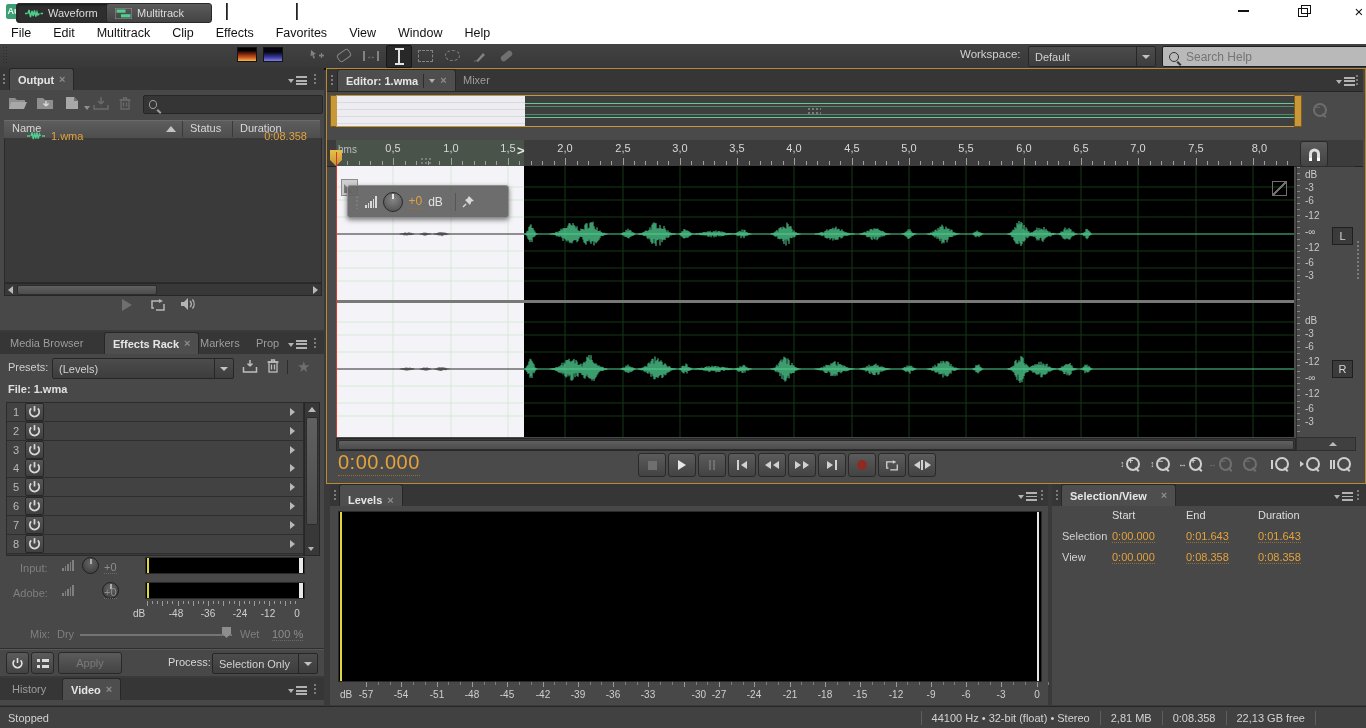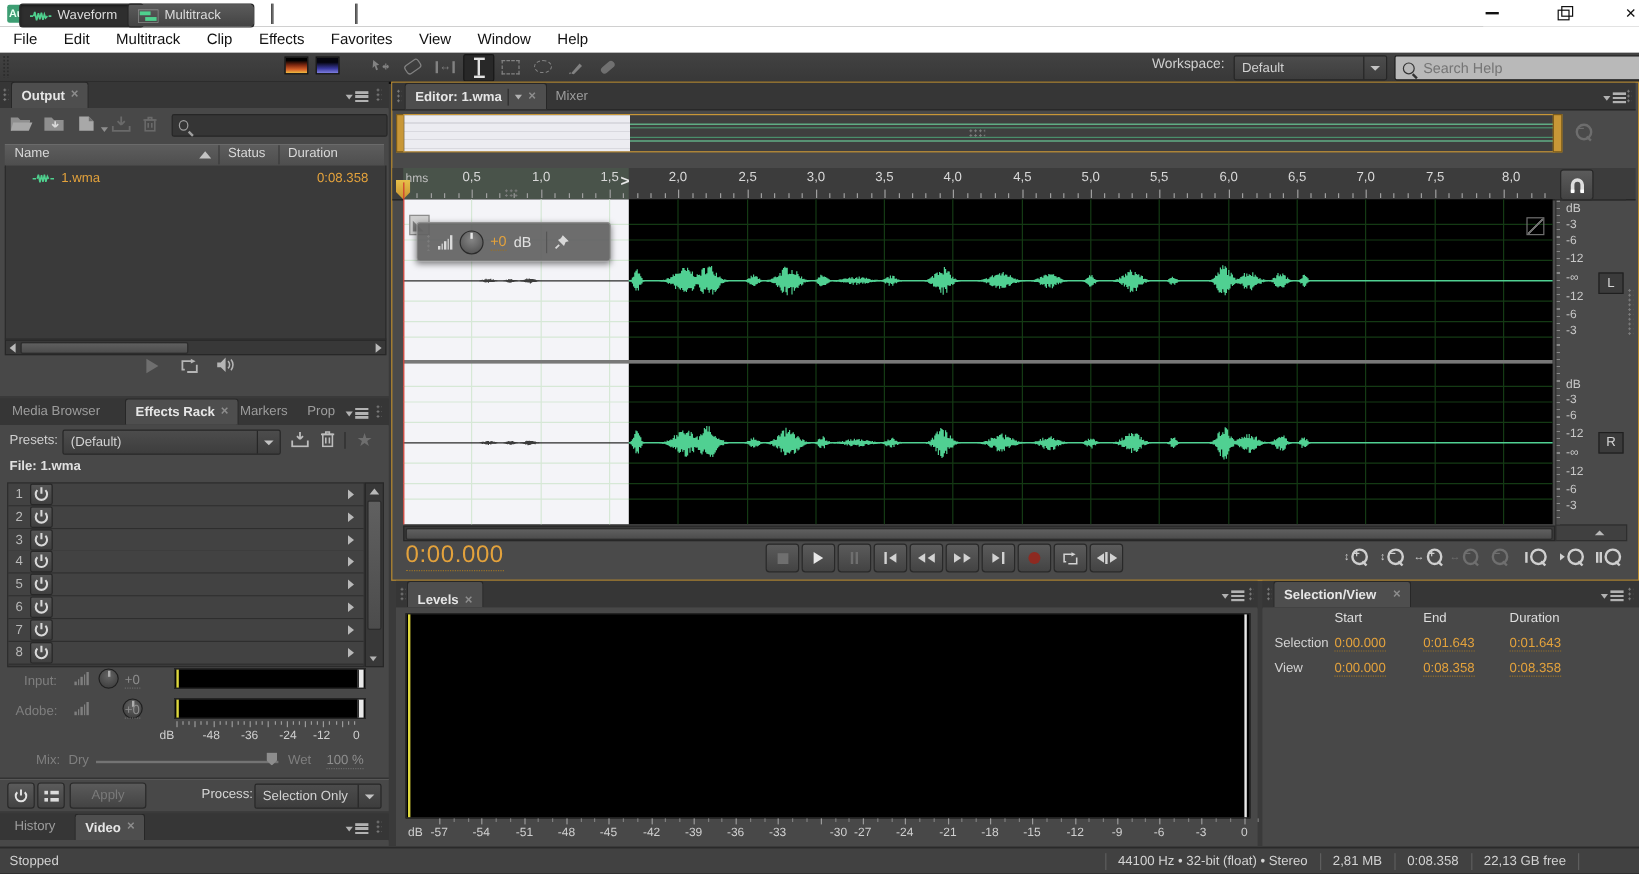--- a/index.html
+++ b/index.html
@@ -229,21 +229,21 @@
   </div>
   
   <div class="abs hdr" style="left:4px;top:120px;width:316px;height:18px;"></div>
   <div class="abs" style="left:12px;top:122px;color:#d8d8d8;">Name</div>
   <div class="abs sort-asc" style="left:166px;top:126px;"></div>
   <div class="abs" style="left:182px;top:121px;width:1px;height:16px;background:#3a3a3a;"></div>
   <div class="abs" style="left:190px;top:122px;color:#d8d8d8;">Status</div>
   <div class="abs" style="left:232px;top:121px;width:1px;height:16px;background:#3a3a3a;"></div>
   <div class="abs" style="left:240px;top:122px;color:#d8d8d8;">Duration</div>
   <div class="abs well" style="left:4px;top:138px;width:316px;height:144px;border-top:none;"></div>
-  <div class="abs" style="left:5px;top:140px;width:314px;height:18px;display:flex;align-items:center;">
+  <div class="abs" style="left:5px;top:127px;width:314px;height:18px;display:flex;align-items:center;">
     <svg width="18" height="12" viewBox="0 0 18 12" style="margin-left:22px;">
         <path d="M0 6h3M15 6h18" stroke="#4fd08e" stroke-width="1.3"></path>
         <path d="M4 6 5 2.5l1.3 6.5L7.6 3l1.2 5.5L10 2.5l1.2 6L12.5 4l1 2" fill="none" stroke="#4fd08e" stroke-width="1.3"></path>
       </svg>
     <span class="oval" style="margin-left:6px;border-bottom:none;">1.wma</span>
     <span class="oval" style="margin-left:auto;margin-right:12px;border-bottom:none;">0:08.358</span>
   </div>
   
   <div class="abs scrollbar" style="left:4px;top:283px;width:316px;height:11px;">
     <span class="caret-l" style="position:absolute;left:3px;top:2px;"></span>
@@ -284,21 +284,21 @@
       <span>Prop</span>
     </div>
   <div class="pm" style="left:288px;top:340px;">
       <span class="caret"></span>
       <span class="lines"></span>
     </div>
   <div class="abs grip-v" style="left:313px;top:337px;width:5px;height:12px;"></div>
   <div class="abs panelbg" style="left:0;top:354px;width:324px;height:322px;"></div>
   <div class="abs" style="left:8px;top:361px;color:#cfcfcf;">Presets:</div>
   <div class="abs dd" style="left:52px;top:358px;width:180px;height:19px;">
-    <span class="lbl">(Default)</span>
+    <span class="lbl">(Levels)</span>
       <span class="dv"></span>
       <span class="car"></span>
   </div>
   <div class="abs" style="left:242px;top:359px;">
     <svg width="16" height="14" viewBox="0 0 16 14">
         <path d="M8 1v6M8 7 5.5 4.5M8 7l2.5-2.5" stroke="#bdbdbd" stroke-width="1.5" fill="none"></path>
         <path d="M1.5 8v5h13V8" stroke="#bdbdbd" stroke-width="1.5" fill="none"></path>
       </svg>
   </div>
   <div class="abs" style="left:266px;top:358px;">

